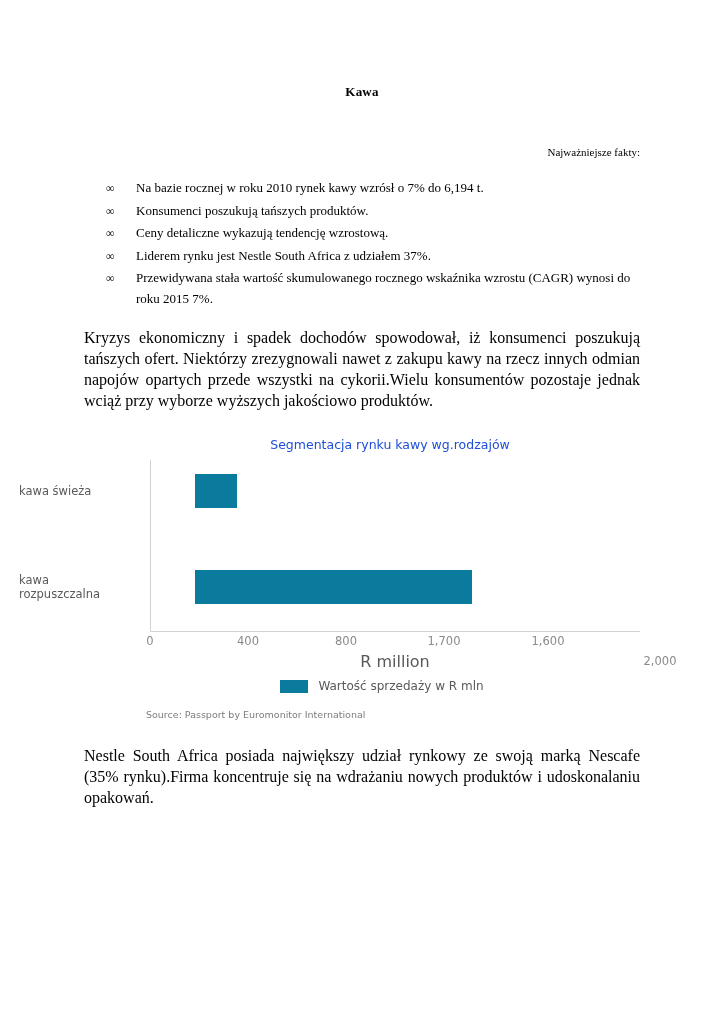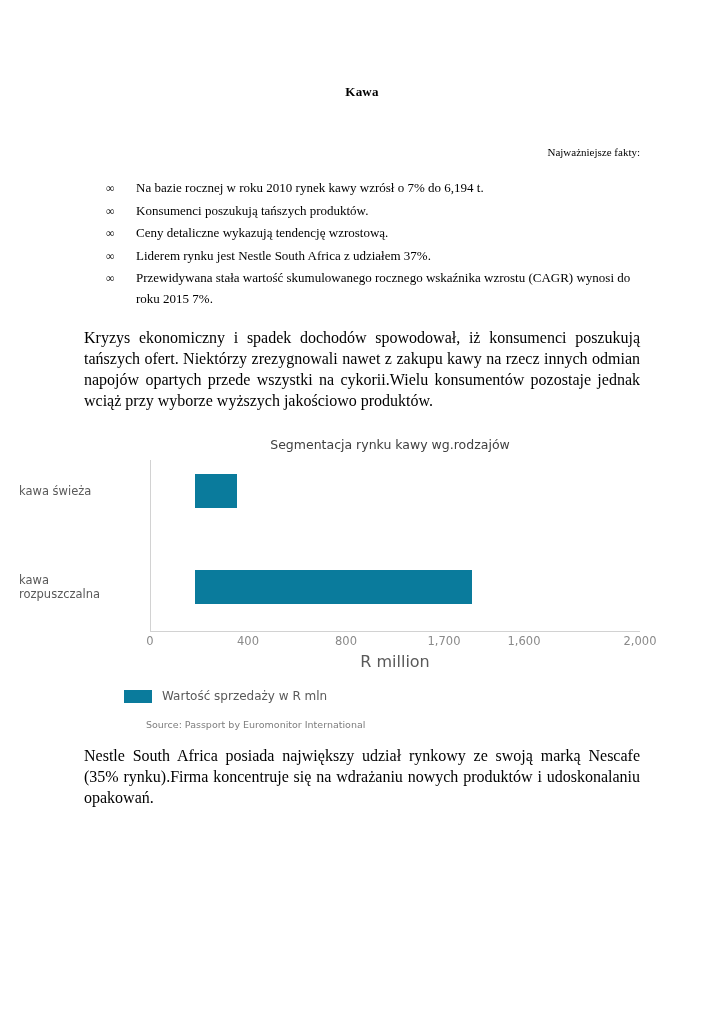--- a/index.html
+++ b/index.html
@@ -66,21 +66,21 @@
   
   .chart-block {
     margin: 26px 0 0 0;
     position: relative;
     height: 290px;
     font-family: "DejaVu Sans", sans-serif;
   }
   .chart-title {
     text-align: center;
     font-size: 12.5px;
-    color: #404040;
+    color: #1d4ed8;
     font-weight: normal;
     margin: 0 0 8px 0;
     padding-left: 56px;
   }
   .plot-area {
     position: relative;
     margin-left: 66px;
     margin-right: 0px;
     height: 172px;
     border-left: 1px solid #d2d2d2;
@@ -128,21 +128,22 @@
   .x-title {
     text-align: center;
     font-size: 16px;
     color: #595959;
     margin-top: 2px;
     margin-left: 66px;
   }
   .legend {
     display: flex;
     align-items: center;
-    margin-top: 18px;
+    justify-content: center;
+    margin-top: 8px;
     margin-left: 40px;
   }
   .legend-swatch {
     width: 28px;
     height: 13px;
     background: #0a7b9c;
     margin-right: 10px;
   }
   .legend-label {
     font-size: 12px;
@@ -210,22 +211,22 @@
         </div>
         <div class="bar" id="bar1" style="width: 276.85px; background: rgb(10, 123, 156);"></div>
       </div>
     </div>
 
     <div class="x-ticks" id="xticks">
         <div class="x-tick" style="left: 0px;">0</div>
         <div class="x-tick" style="left: 98px;">400</div>
         <div class="x-tick" style="left: 196px;">800</div>
         <div class="x-tick" style="left: 294px;">1,700</div>
-        <div class="x-tick" style="left: 374px;">1,600</div>
-        <div class="x-tick" style="left: 490px;">2,000</div>
+        <div class="x-tick" style="left: 398px;">1,600</div>
+        <div class="x-tick" style="left: 510px; margin-top: 20px;">2,000</div>
       </div>
 
     <div class="x-title">R million</div>
 
     <div class="legend">
       <div class="legend-swatch" style="background: rgb(10, 123, 156);"></div>
       <div class="legend-label">Wartość sprzedaży w R mln</div>
     </div>
 
     <div class="source">Source: Passport by Euromonitor International</div>

